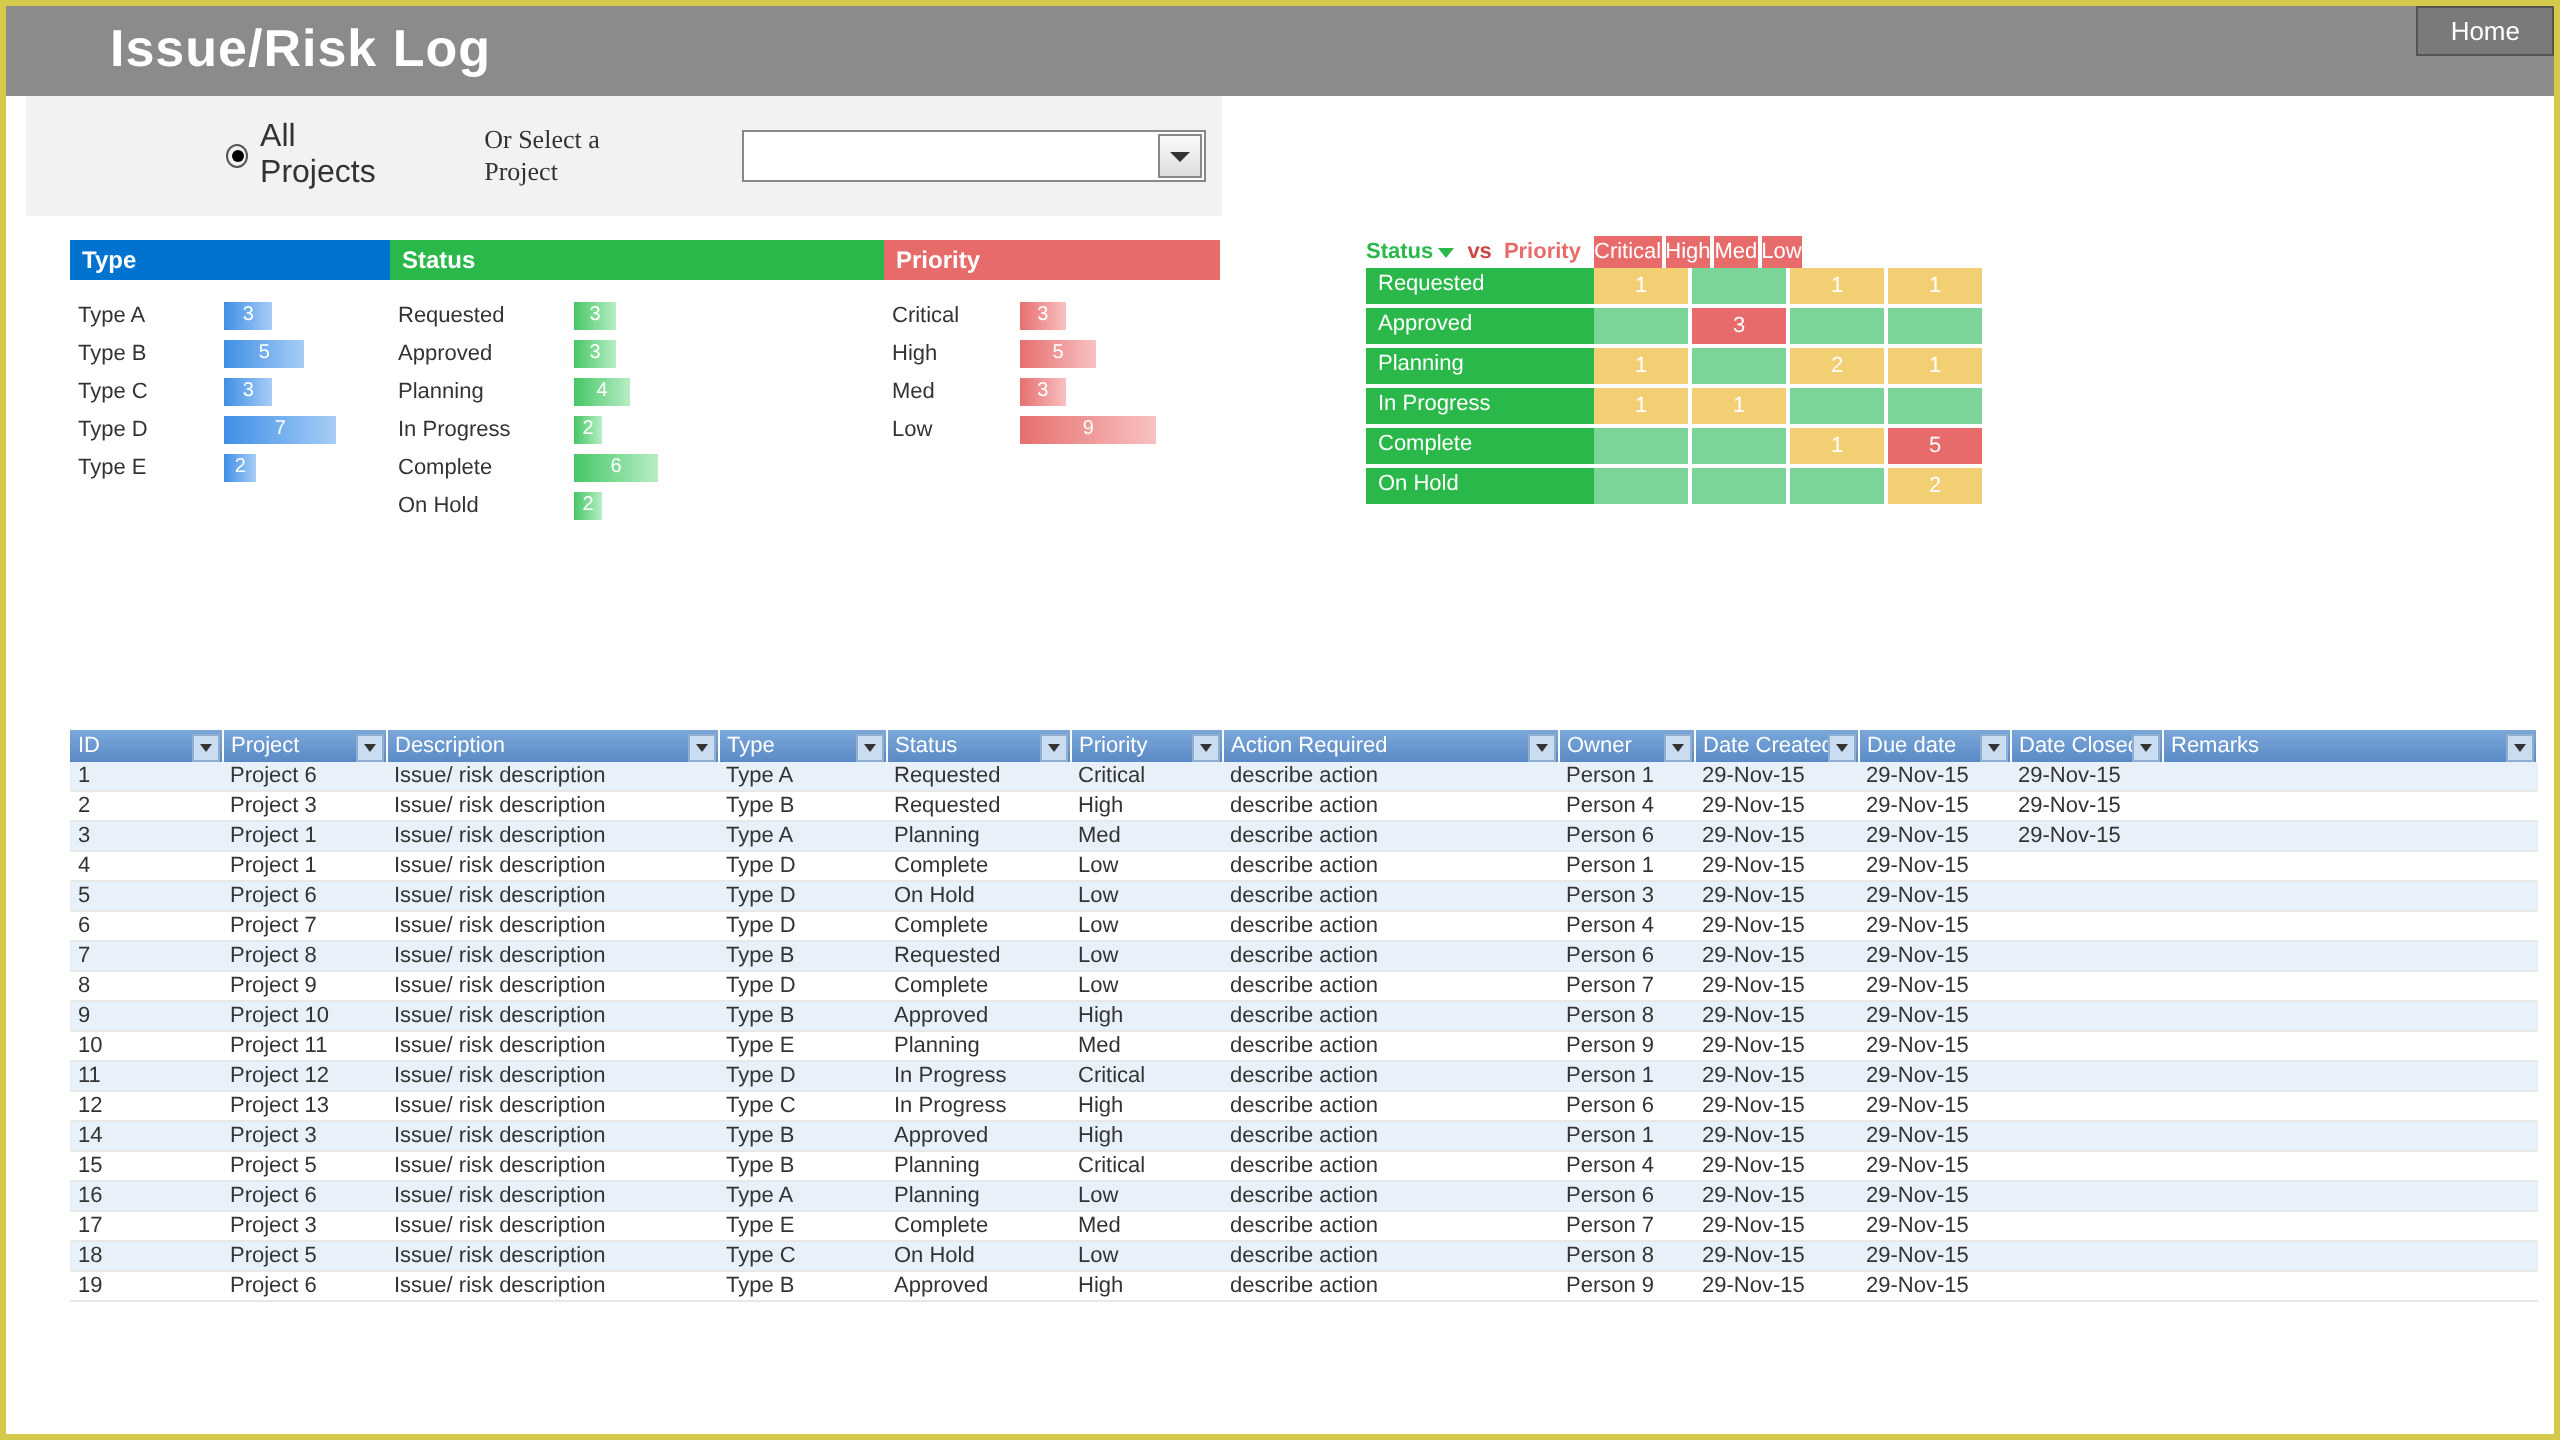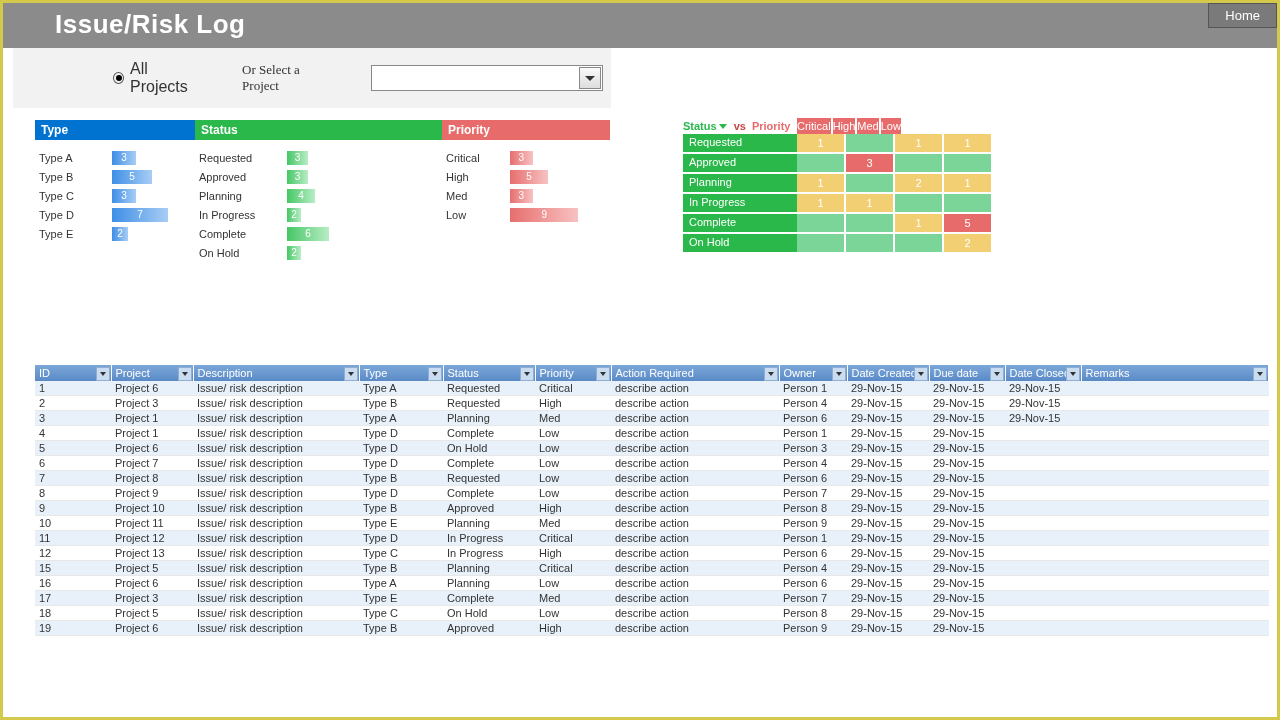--- a/index.html
+++ b/index.html
@@ -467,20 +467,34 @@
           <td class="col-status">In Progress</td>
           <td class="col-priority">High</td>
           <td class="col-action">describe action</td>
           <td class="col-owner">Person 6</td>
           <td class="col-datecreated">29-Nov-15</td>
           <td class="col-duedate">29-Nov-15</td>
           <td class="col-dateclosed"></td>
           <td class="col-remarks"></td>
         </tr>
         <tr>
+          <td class="col-id">14</td>
+          <td class="col-project">Project 3</td>
+          <td class="col-desc">Issue/ risk description</td>
+          <td class="col-type">Type B</td>
+          <td class="col-status">Approved</td>
+          <td class="col-priority">High</td>
+          <td class="col-action">describe action</td>
+          <td class="col-owner">Person 1</td>
+          <td class="col-datecreated">29-Nov-15</td>
+          <td class="col-duedate">29-Nov-15</td>
+          <td class="col-dateclosed"></td>
+          <td class="col-remarks"></td>
+        </tr>
+        <tr>
           <td class="col-id">15</td>
           <td class="col-project">Project 5</td>
           <td class="col-desc">Issue/ risk description</td>
           <td class="col-type">Type B</td>
           <td class="col-status">Planning</td>
           <td class="col-priority">Critical</td>
           <td class="col-action">describe action</td>
           <td class="col-owner">Person 4</td>
           <td class="col-datecreated">29-Nov-15</td>
           <td class="col-duedate">29-Nov-15</td>

